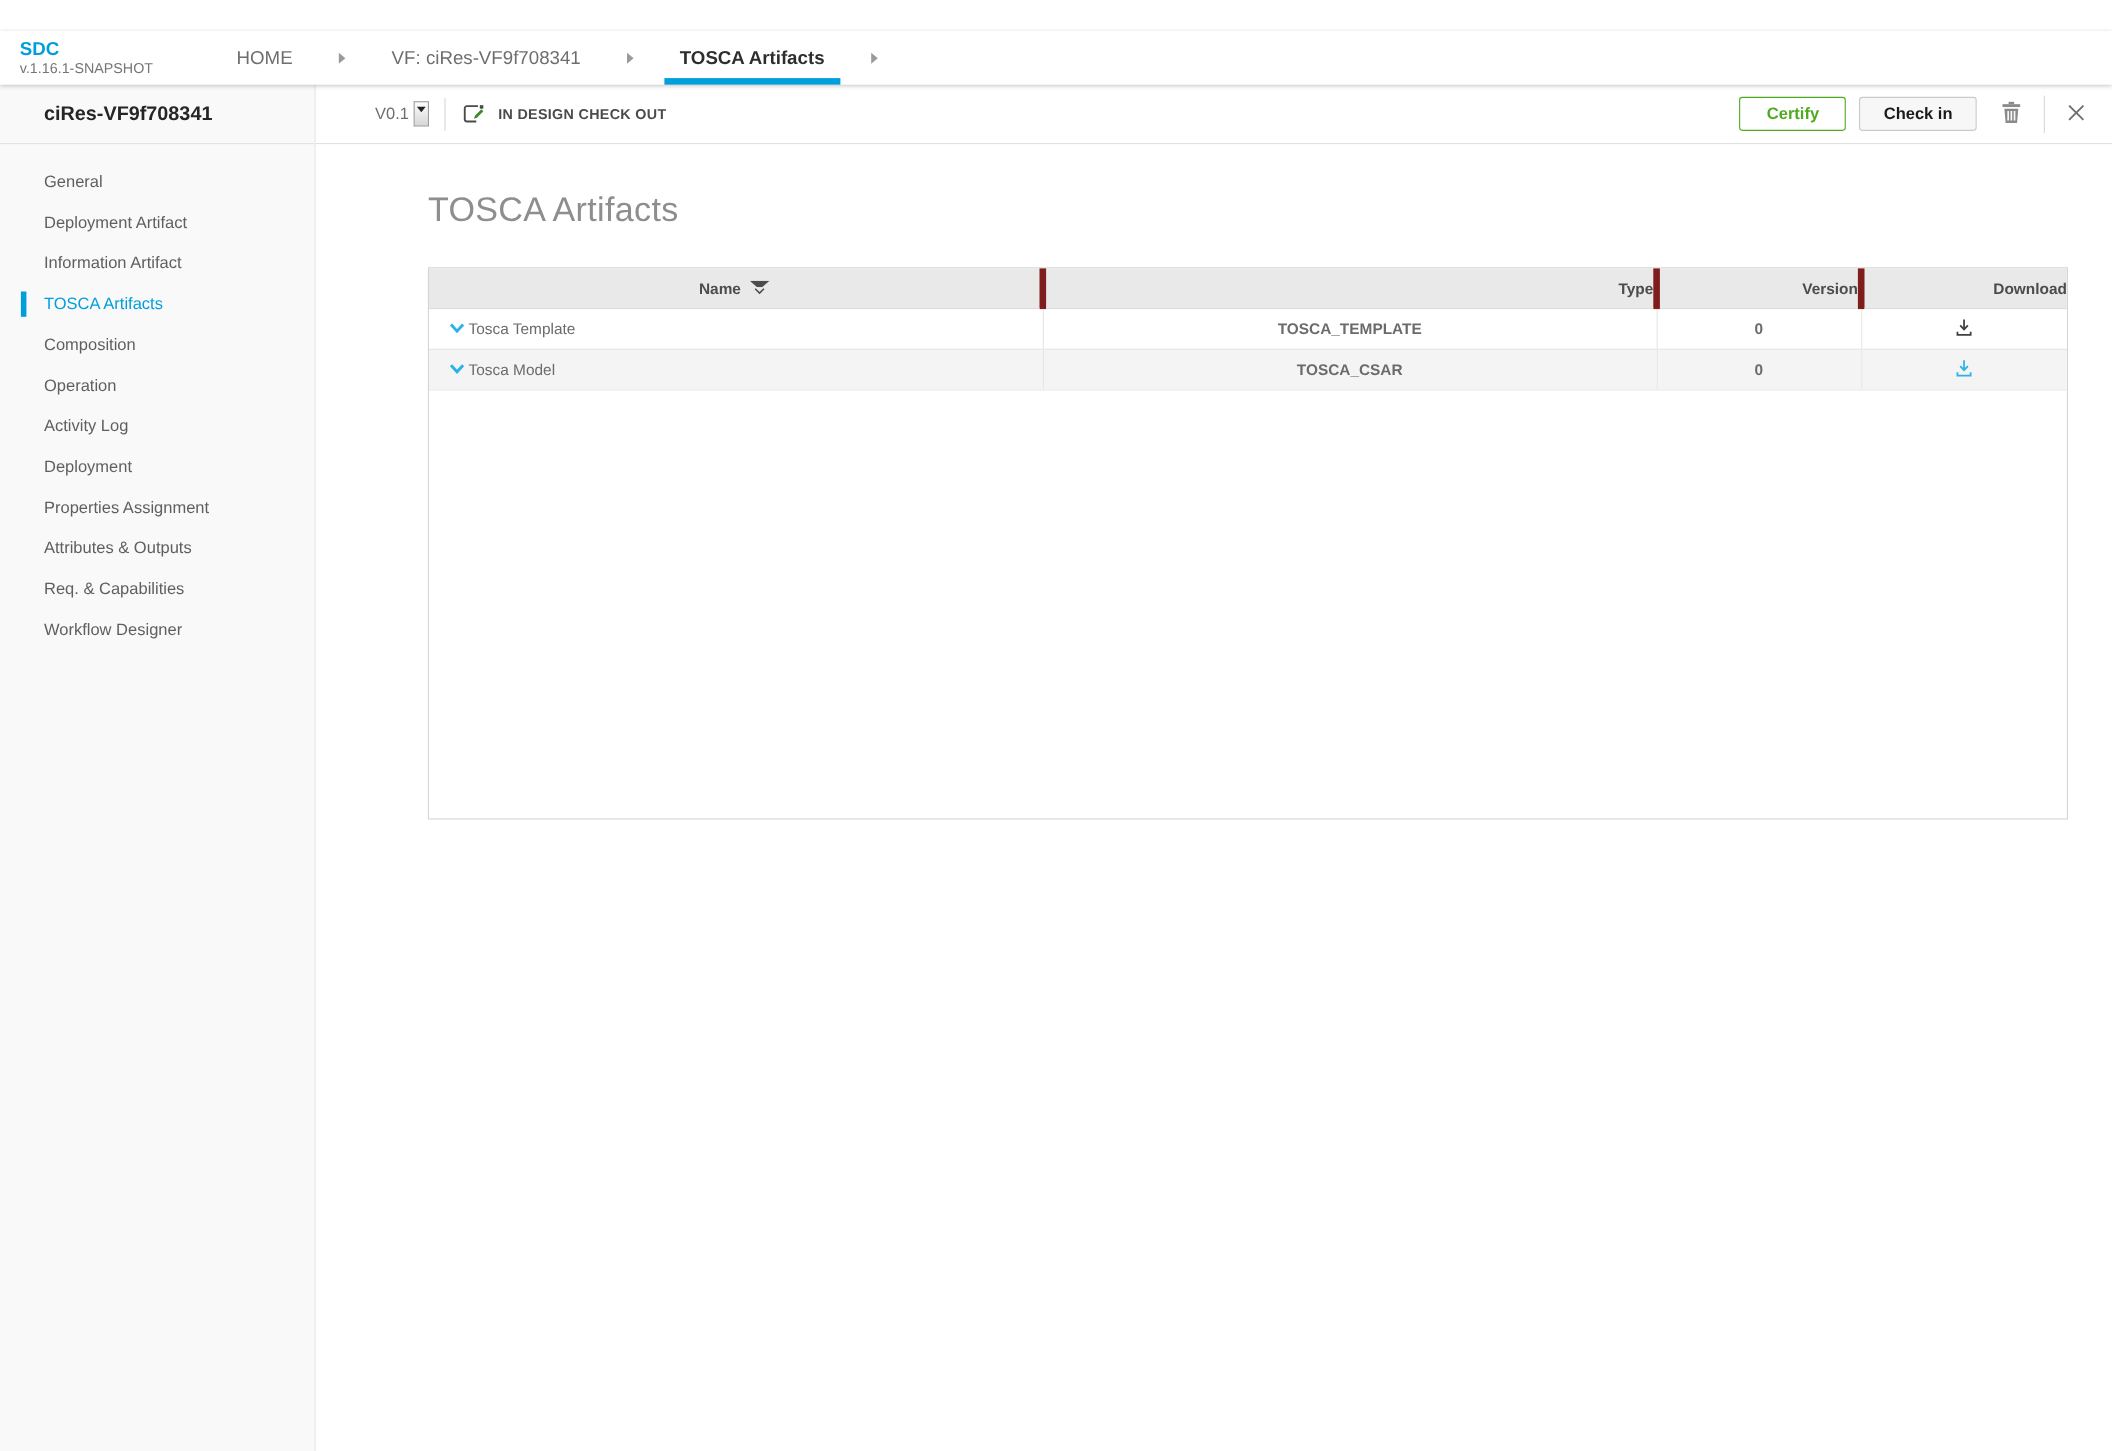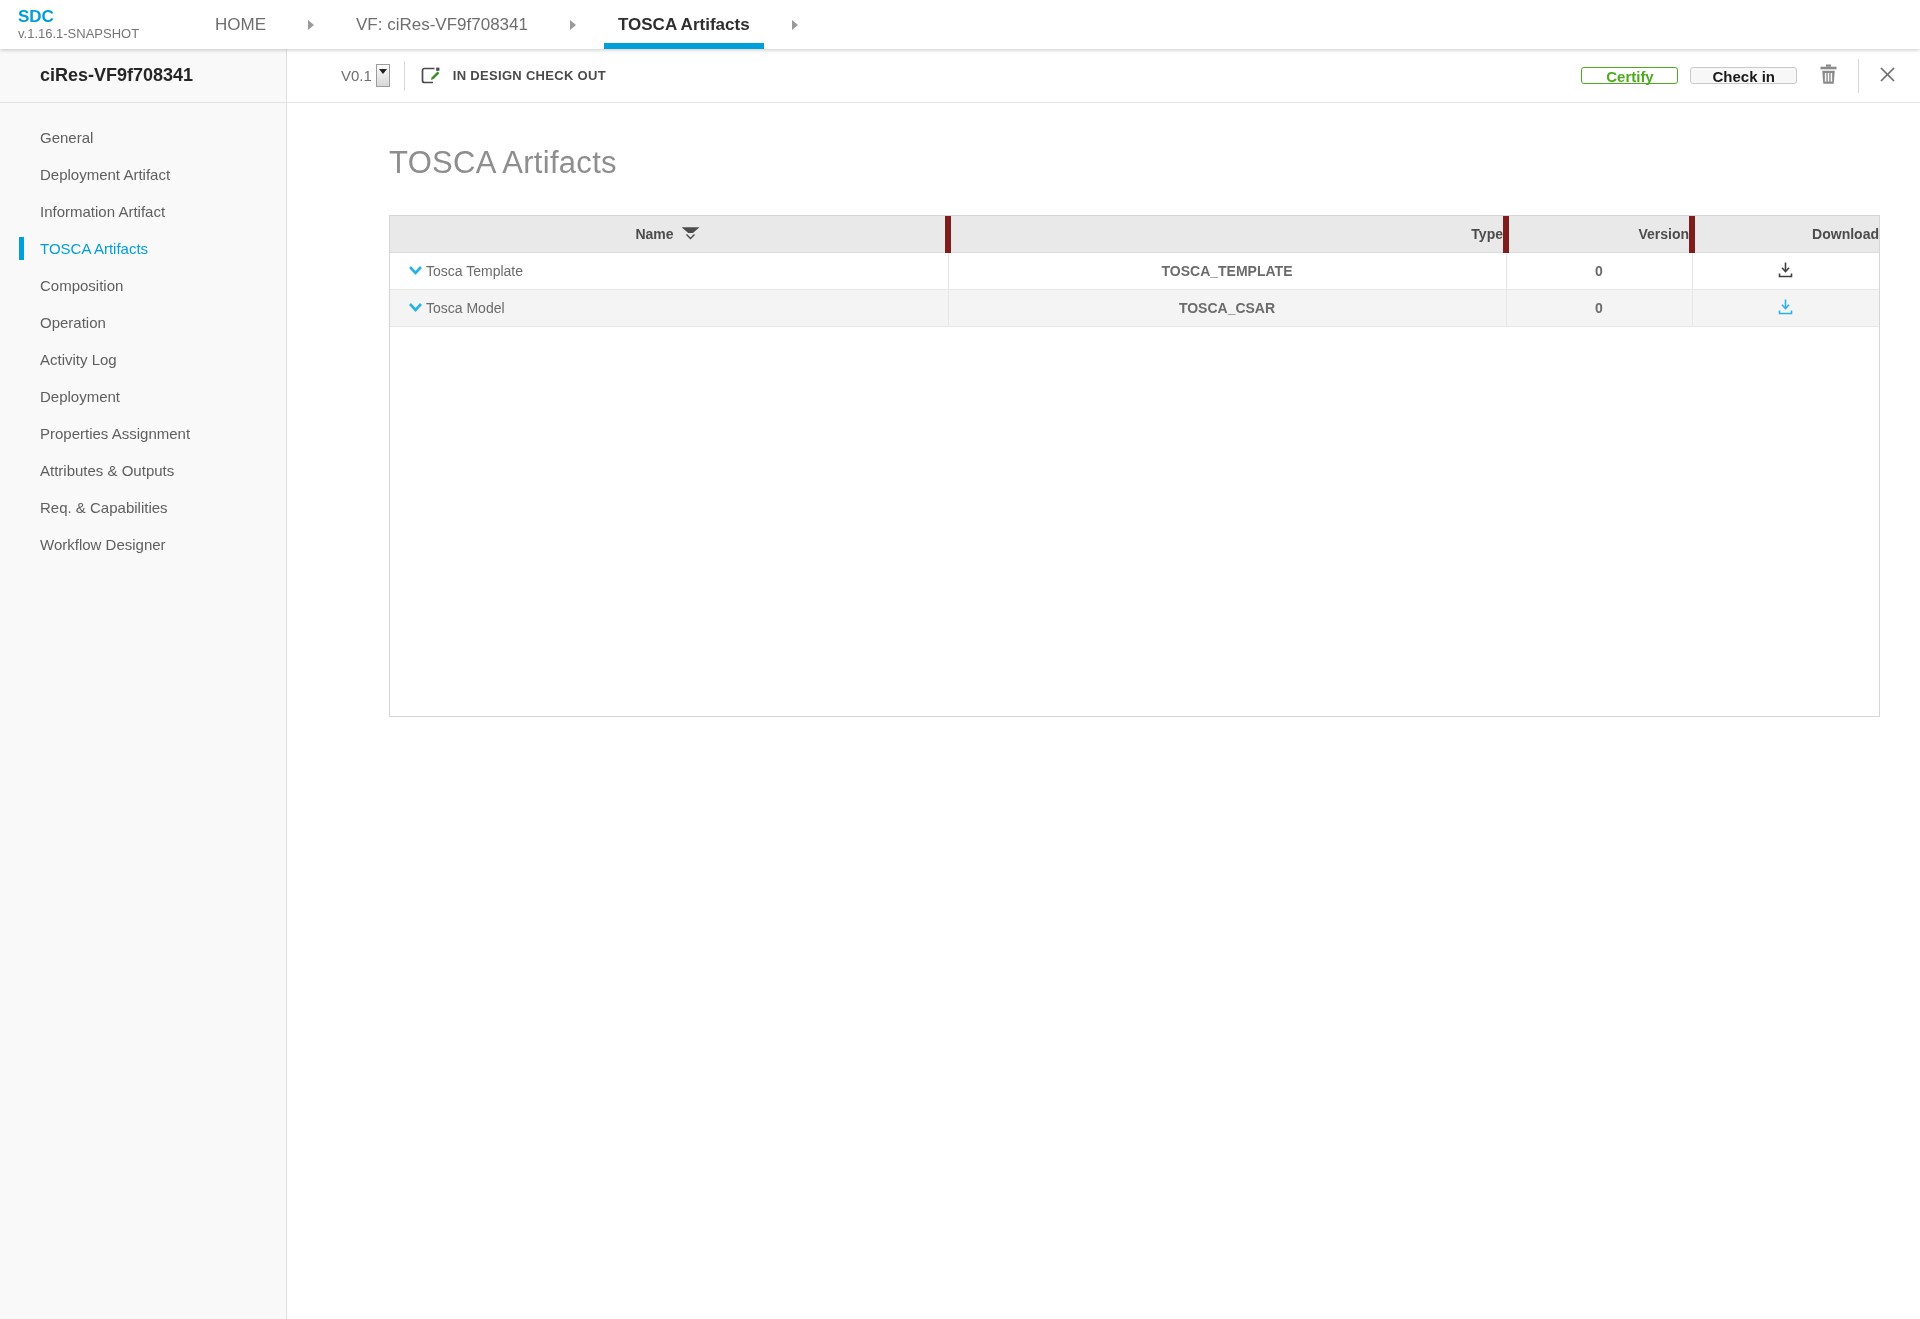--- a/index.html
+++ b/index.html
@@ -1,21 +1,21 @@
 <!DOCTYPE html>
 <html><head>
 <meta charset="utf-8">
 <style>
   * { margin:0; padding:0; box-sizing:border-box; }
   html,body { width:1920px; height:1319px; overflow:hidden; background:#fff;
               font-family:"Liberation Sans", sans-serif; }
 
   
   .top-header { height:49px; background:#fff; display:flex; align-items:stretch;
-                box-shadow:0 1px 4px rgba(0,0,0,.22); position:relative; z-index:20; }
+                box-shadow:0 1px 4px rgba(0,0,0,.22); position:relative; z-index:20;margin-top:28px; }
   .logo-block { width:199px; flex:0 0 auto; padding-left:18px; display:flex;
                 flex-direction:column; justify-content:center; }
   .logo-name { color:#009fdb; font-size:17px; font-weight:bold; line-height:18px; }
   .logo-version { color:#767676; font-size:13px; line-height:15px; }
   .breadcrumb { display:flex; align-items:stretch;gap:16px; }
   .crumb { position:relative; display:flex; align-items:center; padding:0 16px;
            font-size:17px; color:#6e6e6e; cursor:pointer; white-space:nowrap; }
   .crumb.active { color:#2e2e2e; font-weight:600; }
   .crumb.active .underline { position:absolute; left:2px; right:2px; bottom:0;
            height:6px; background:#009fdb; }
@@ -46,21 +46,21 @@
              border:1px solid #9c9c9c; background:linear-gradient(#fdfdfd,#d7d7d7);
              display:flex; justify-content:center; cursor:pointer; }
   .version-stepper i { display:block; width:0; height:0; margin-top:4px;
              border-left:4px solid transparent; border-right:4px solid transparent;
              border-top:5px solid #222; }
   .tb-divider { width:1px; height:30px; background:#d8d8d8; margin:0 14px; }
   .tb-divider.tall { height:34px; margin:0 16px; }
   .status-icon { display:flex; align-items:center; margin-right:10px; }
   .status-text { font-size:13px; font-weight:bold; color:#4a4a4a; letter-spacing:.3px; }
   .toolbar-right { margin-left:auto; display:flex; align-items:center; }
-  .btn { height:17px; border-radius:3px; font-family:inherit; font-size:15px;
+  .btn { height:31px; border-radius:3px; font-family:inherit; font-size:15px;
          font-weight:600; cursor:pointer; }
   .btn-certify { width:97px; background:#fff; border:1px solid #4eab20; color:#4eab20; }
   .btn-checkin { padding:0 21px; margin-left:12px; background:#f7f7f7;
          border:1px solid #c9c9c9; color:#1a1a1a; }
   .icon-btn { background:none; border:none; cursor:pointer; display:flex;
          align-items:center; justify-content:center; padding:4px; }
   .trash-btn { margin-left:18px; }
 
   
   .page-title { margin:42px 0 0 102px; font-size:31px; font-weight:300;

